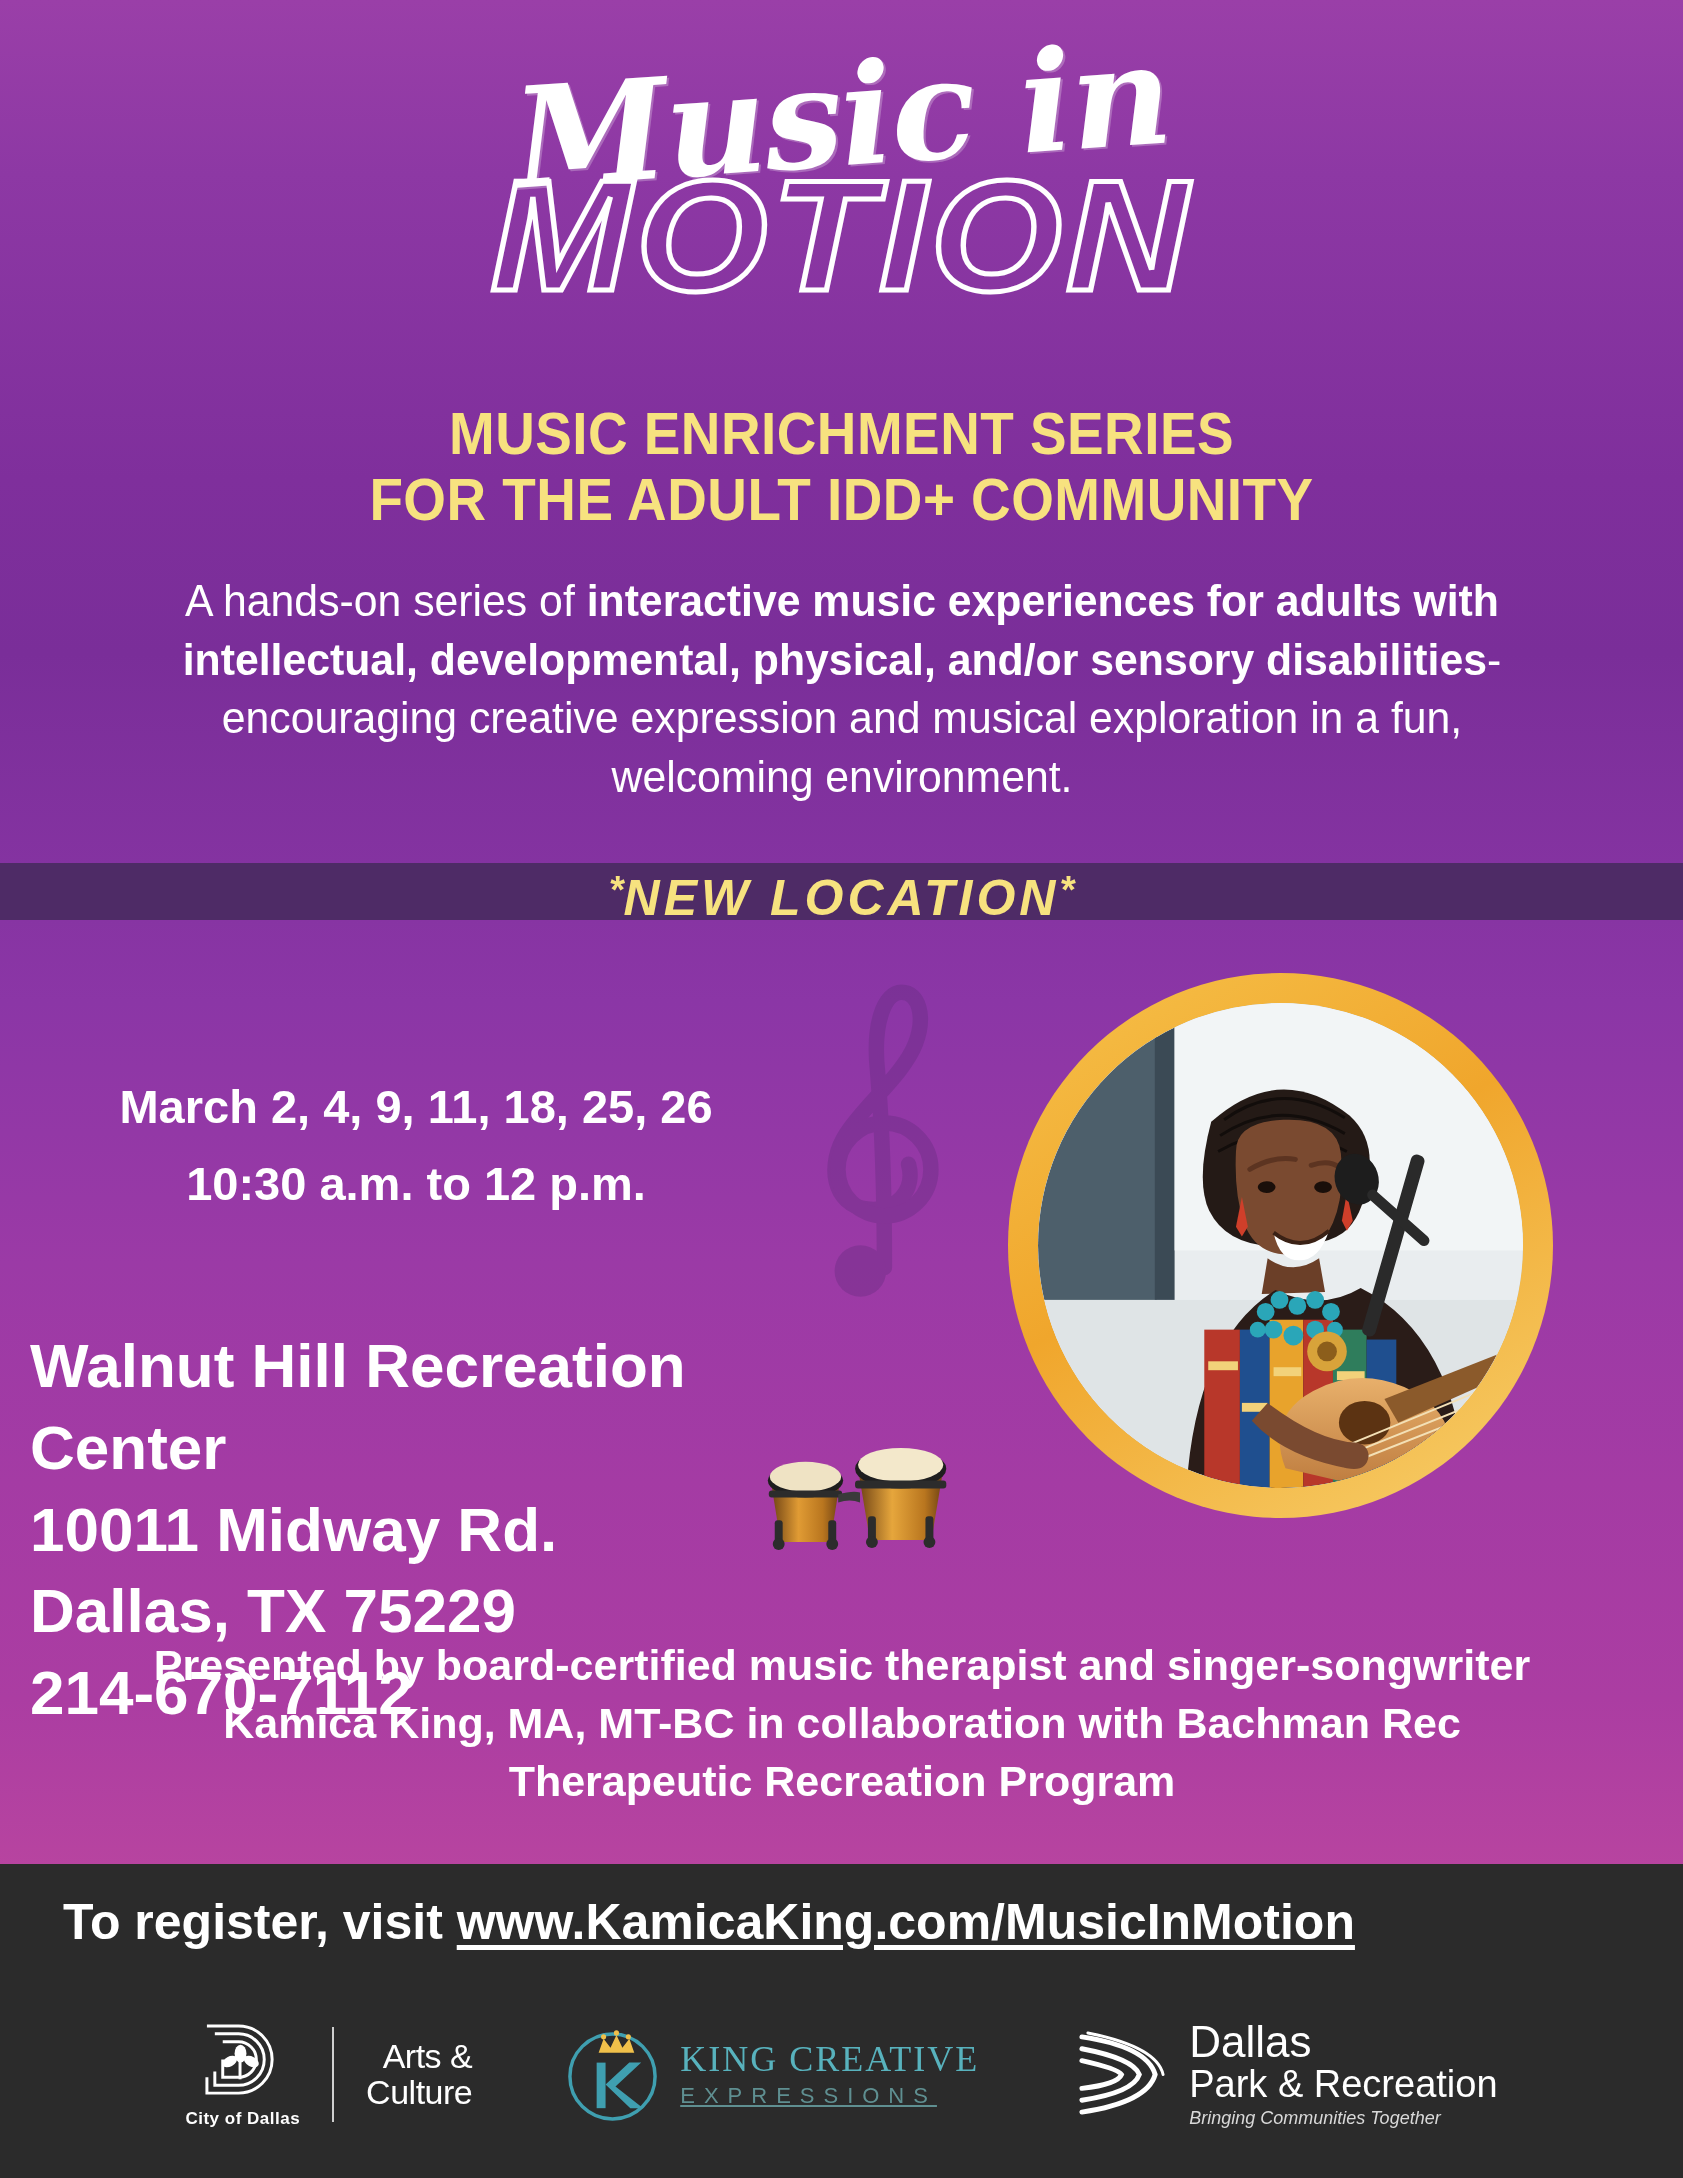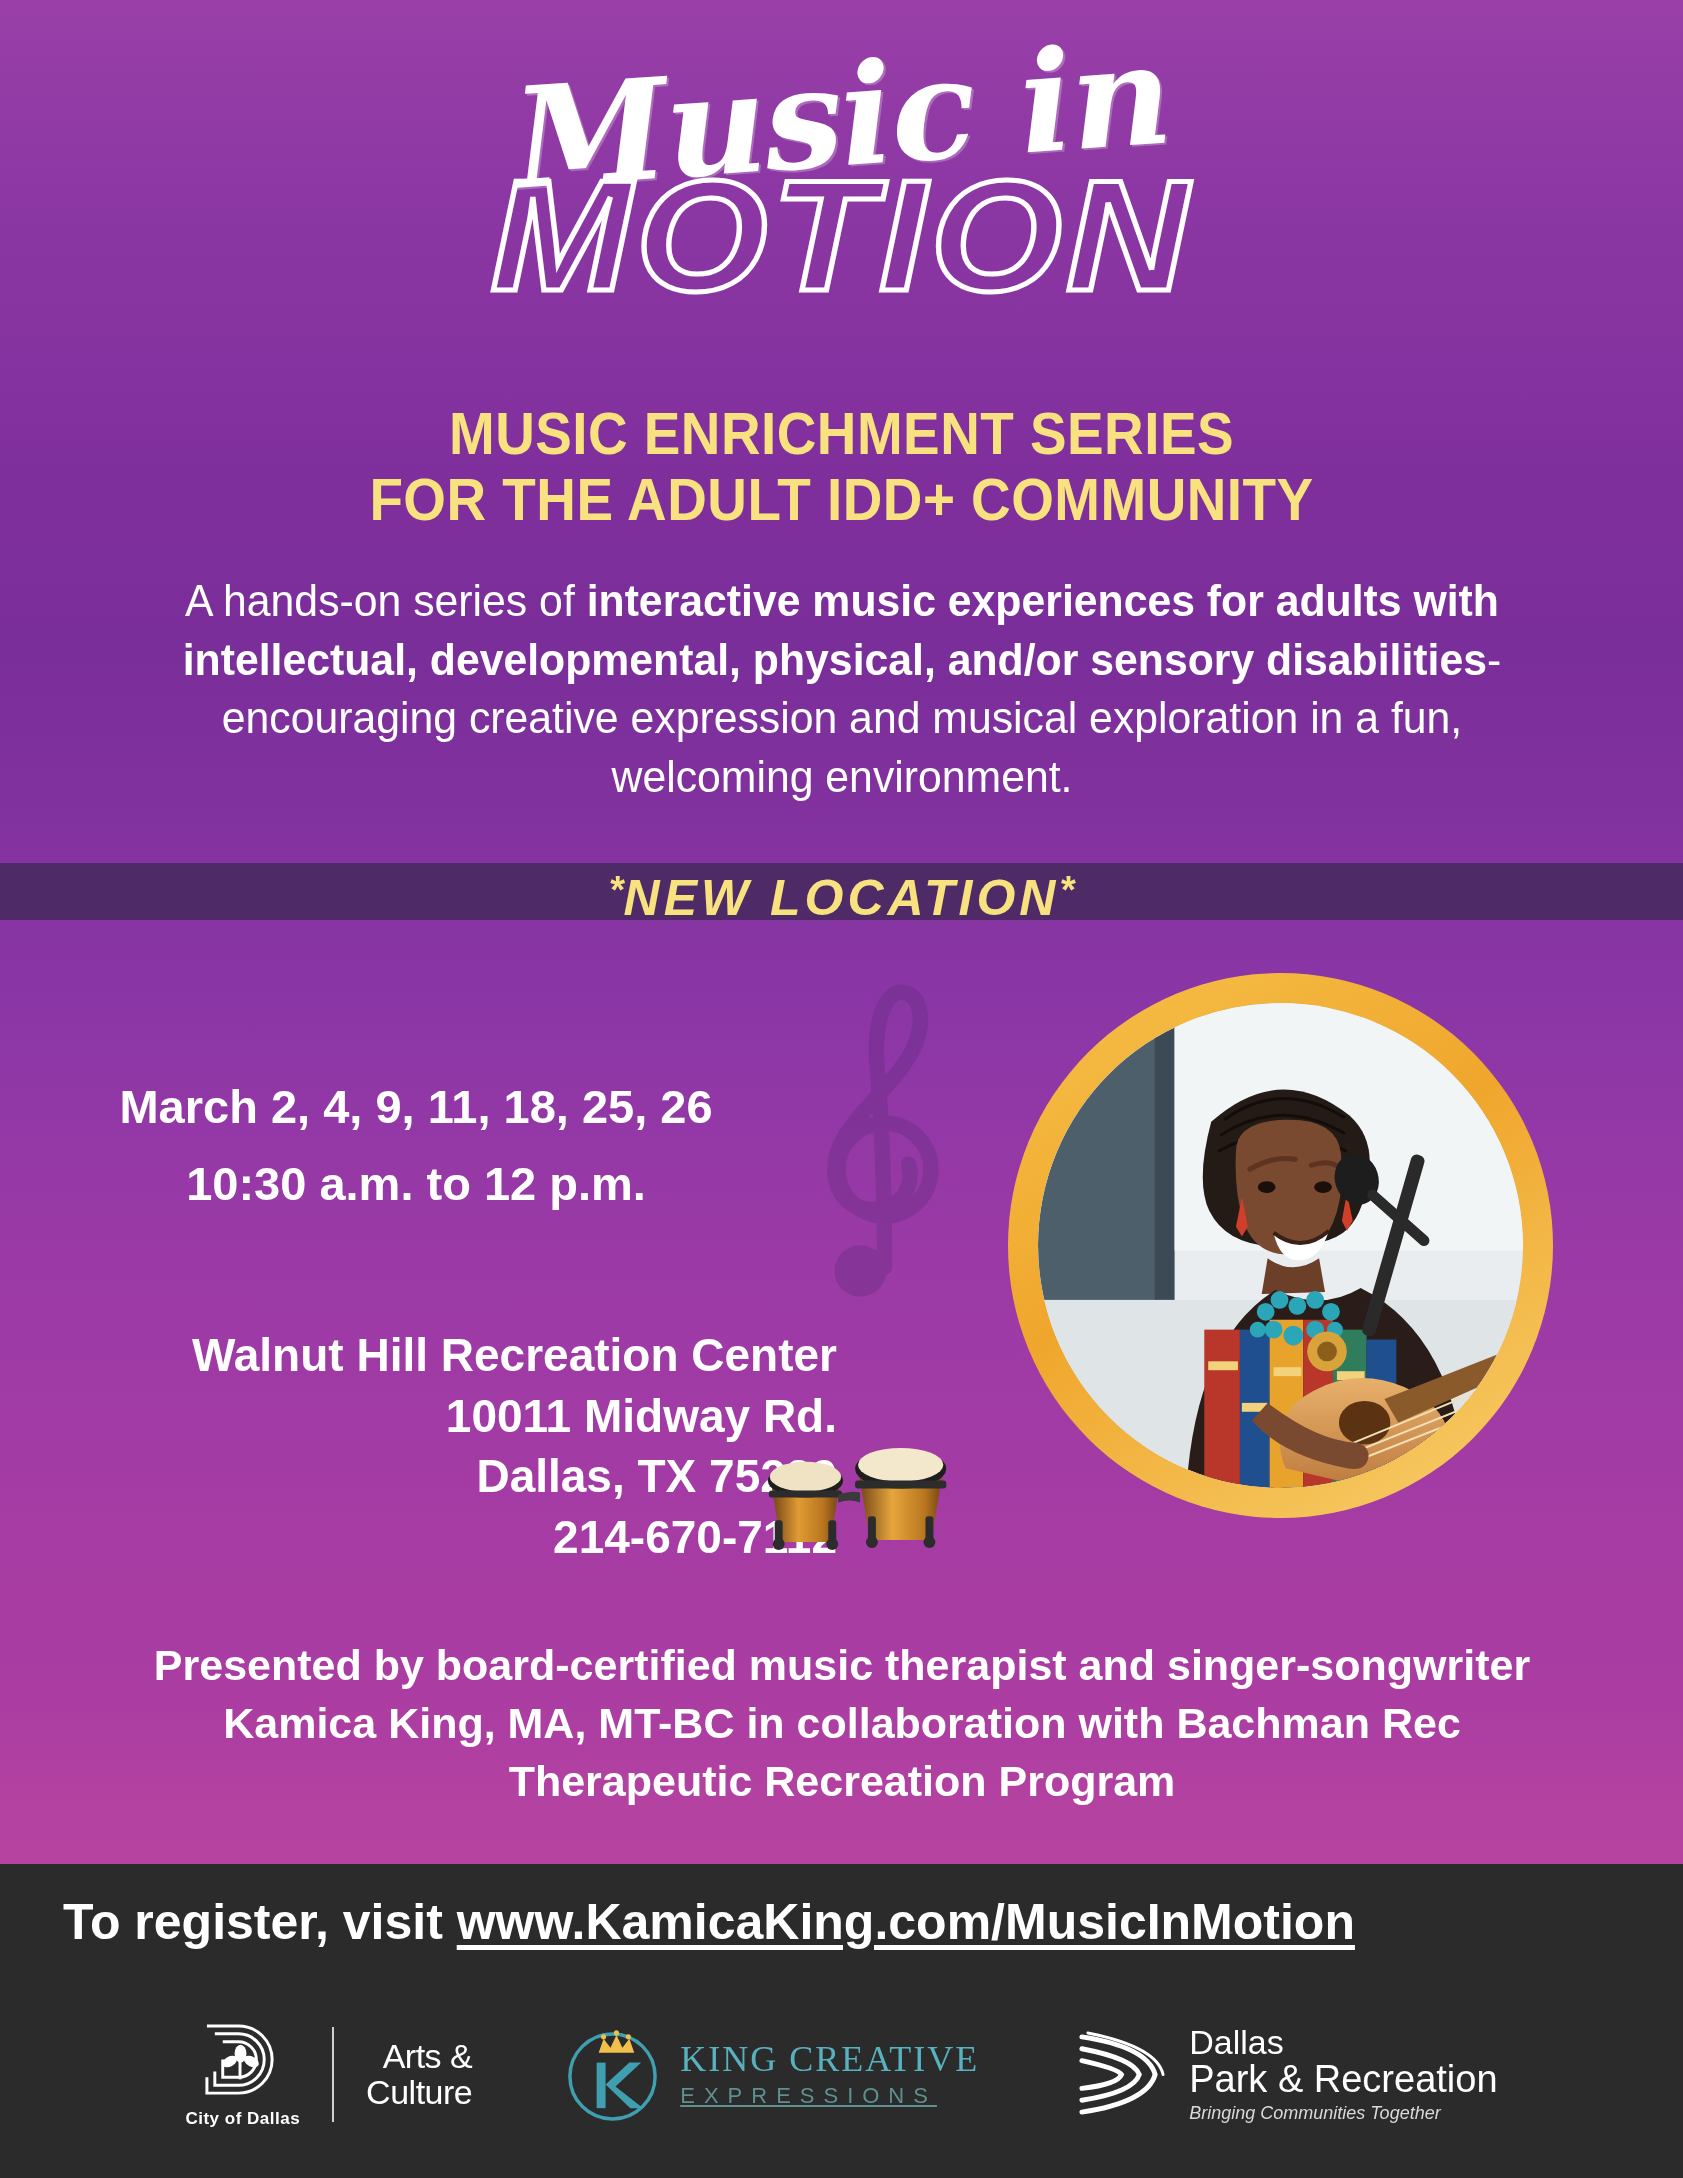--- a/index.html
+++ b/index.html
@@ -117,23 +117,23 @@
     font-weight:bold;font-size:47px;
   }
   .time-line{
     position:absolute;top:1156px;left:40px;width:752px;
     text-align:center;color:#ffffff;
     font-weight:bold;font-size:47px;
   }
 
   
   .addr{
-    position:absolute;top:1325px;left:45px;width:792px;
-    text-align:right;color:#ffffff;
-    font-weight:bold;font-size:46px;line-height:1.32;
+    position:absolute;top:1325px;left:30px;width:792px;
+    text-align:left;color:#ffffff;
+    font-weight:bold;font-size:62px;line-height:1.32;
   }
   .addr .phone .tail{font-weight:700;}
 
   
   .photo-ring{
     position:absolute;left:1008px;top:973px;
     width:545px;height:545px;border-radius:50%;
     background:linear-gradient(150deg,#f6c14a 0%,#f0a62c 45%,#f7cf6b 100%);
     box-shadow:0 0 0 0 rgba(0,0,0,0);
   }
@@ -191,21 +191,21 @@
     color:#58b2bd;font-size:36px;letter-spacing:2px;line-height:1.1;
   }
   .kca-l2{
     font-family:"Liberation Sans", sans-serif;
     color:#5f8f91;font-size:22px;letter-spacing:9px;line-height:1.2;margin-top:4px;text-decoration:underline;
   }
 
   
   .dpr{display:flex;align-items:center;gap:14px;}
   .dpr-words{display:flex;flex-direction:column;color:#ffffff;}
-  .dpr-l1{font-size:34px;line-height:1.02;}
+  .dpr-l1{font-size:44px;line-height:1.02;}
   .dpr-l2{font-size:38px;line-height:1.05;}
   .dpr-l3{font-size:18px;font-style:italic;color:#d9d9d9;margin-top:3px;}
 </style>
 </head>
 <body>
 
 <div class="flyer">
 
   <div class="title-wrap">
     <div class="title-script">Music in</div>

